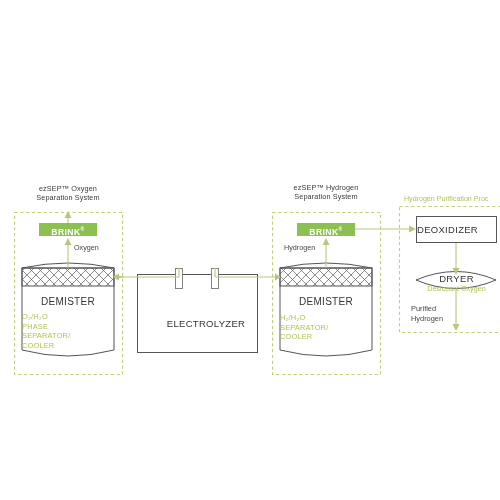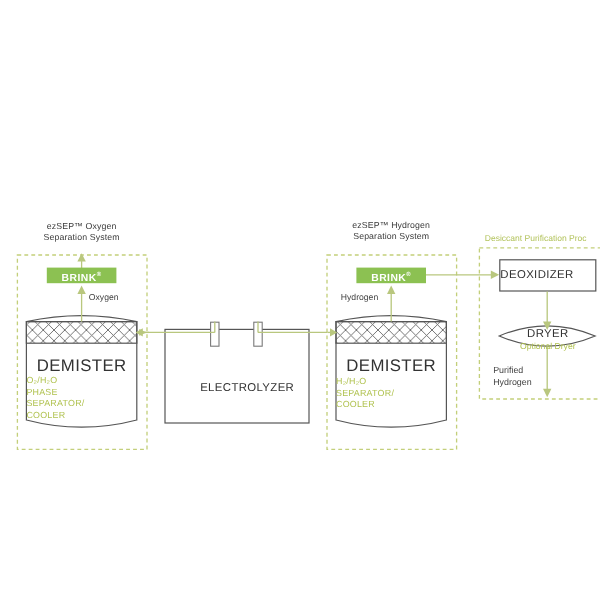--- a/index.html
+++ b/index.html
@@ -23,21 +23,21 @@
     white-space:nowrap;
   }
   .brink{
     position:absolute;background:#8cc152;color:#ffffff;
     font-size:8.6px;font-weight:bold;letter-spacing:.4px;
     text-align:center;line-height:12.5px;height:12.5px;
   }
   .brink sup{font-size:5px;vertical-align:super;font-weight:bold;}
   .gas-lbl{font-size:7.2px;color:#444;white-space:nowrap;}
   .vessel-main{
-    font-size:14px;color:#333;text-align:center;letter-spacing:.3px;
+    font-size:10px;color:#333;text-align:center;letter-spacing:.3px;
     white-space:nowrap;
   }
   .vessel-sub{
     font-size:7.4px;color:#b0c24f;text-align:left;line-height:9.6px;
     letter-spacing:.2px;
   }
   .box-main{
     font-size:9.5px;color:#333;text-align:center;letter-spacing:.3px;
     white-space:nowrap;
   }
@@ -133,21 +133,21 @@
   <div class="lbl sys-title" style="left:14px;top:152px;width:108px;">
     <div>ezSEP™ Oxygen</div>
     <div>Separation System</div>
   </div>
 
   <div class="lbl sys-title" style="left:272px;top:151px;width:108px;">
     <div>ezSEP™ Hydrogen</div>
     <div>Separation System</div>
   </div>
 
-  <div class="lbl opt-title" style="left:404px;top:163px;">Desiccant Purification Proc</div>
+  <div class="lbl opt-title" style="left:404px;top:163px;">Hydrogen Purification Proc</div>
 
   <div class="brink" style="left:39px;top:191px;width:58px;">
     <span>BRINK</span><sup>®</sup>
   </div>
 
   <div class="brink" style="left:297px;top:191px;width:58px;">
     <span>BRINK</span><sup>®</sup>
   </div>
 
   <div class="lbl gas-lbl" style="left:74px;top:211px;">Oxygen</div>
@@ -166,20 +166,20 @@
     <div>H₂/H₂O</div>
     <div>SEPARATOR/</div>
     <div>COOLER</div>
   </div>
 
   <div class="lbl box-main" style="left:137px;top:286px;width:138px;">ELECTROLYZER</div>
 
   <div class="lbl box-main" style="left:416px;top:192px;width:63px;">DEOXIDIZER</div>
 
   <div class="lbl box-main" style="left:416px;top:241px;width:81px;">DRYER</div>
-  <div class="lbl box-sub" style="left:416px;top:252px;width:81px;">Optional Dryer</div>
+  <div class="lbl box-sub" style="left:416px;top:252px;width:81px;">Desiccant Oxygen</div>
 
   <div class="lbl purified" style="left:411px;top:272px;">
     <div>Purified</div>
     <div>Hydrogen</div>
   </div>
 
 </div>
 
 </body></html>

